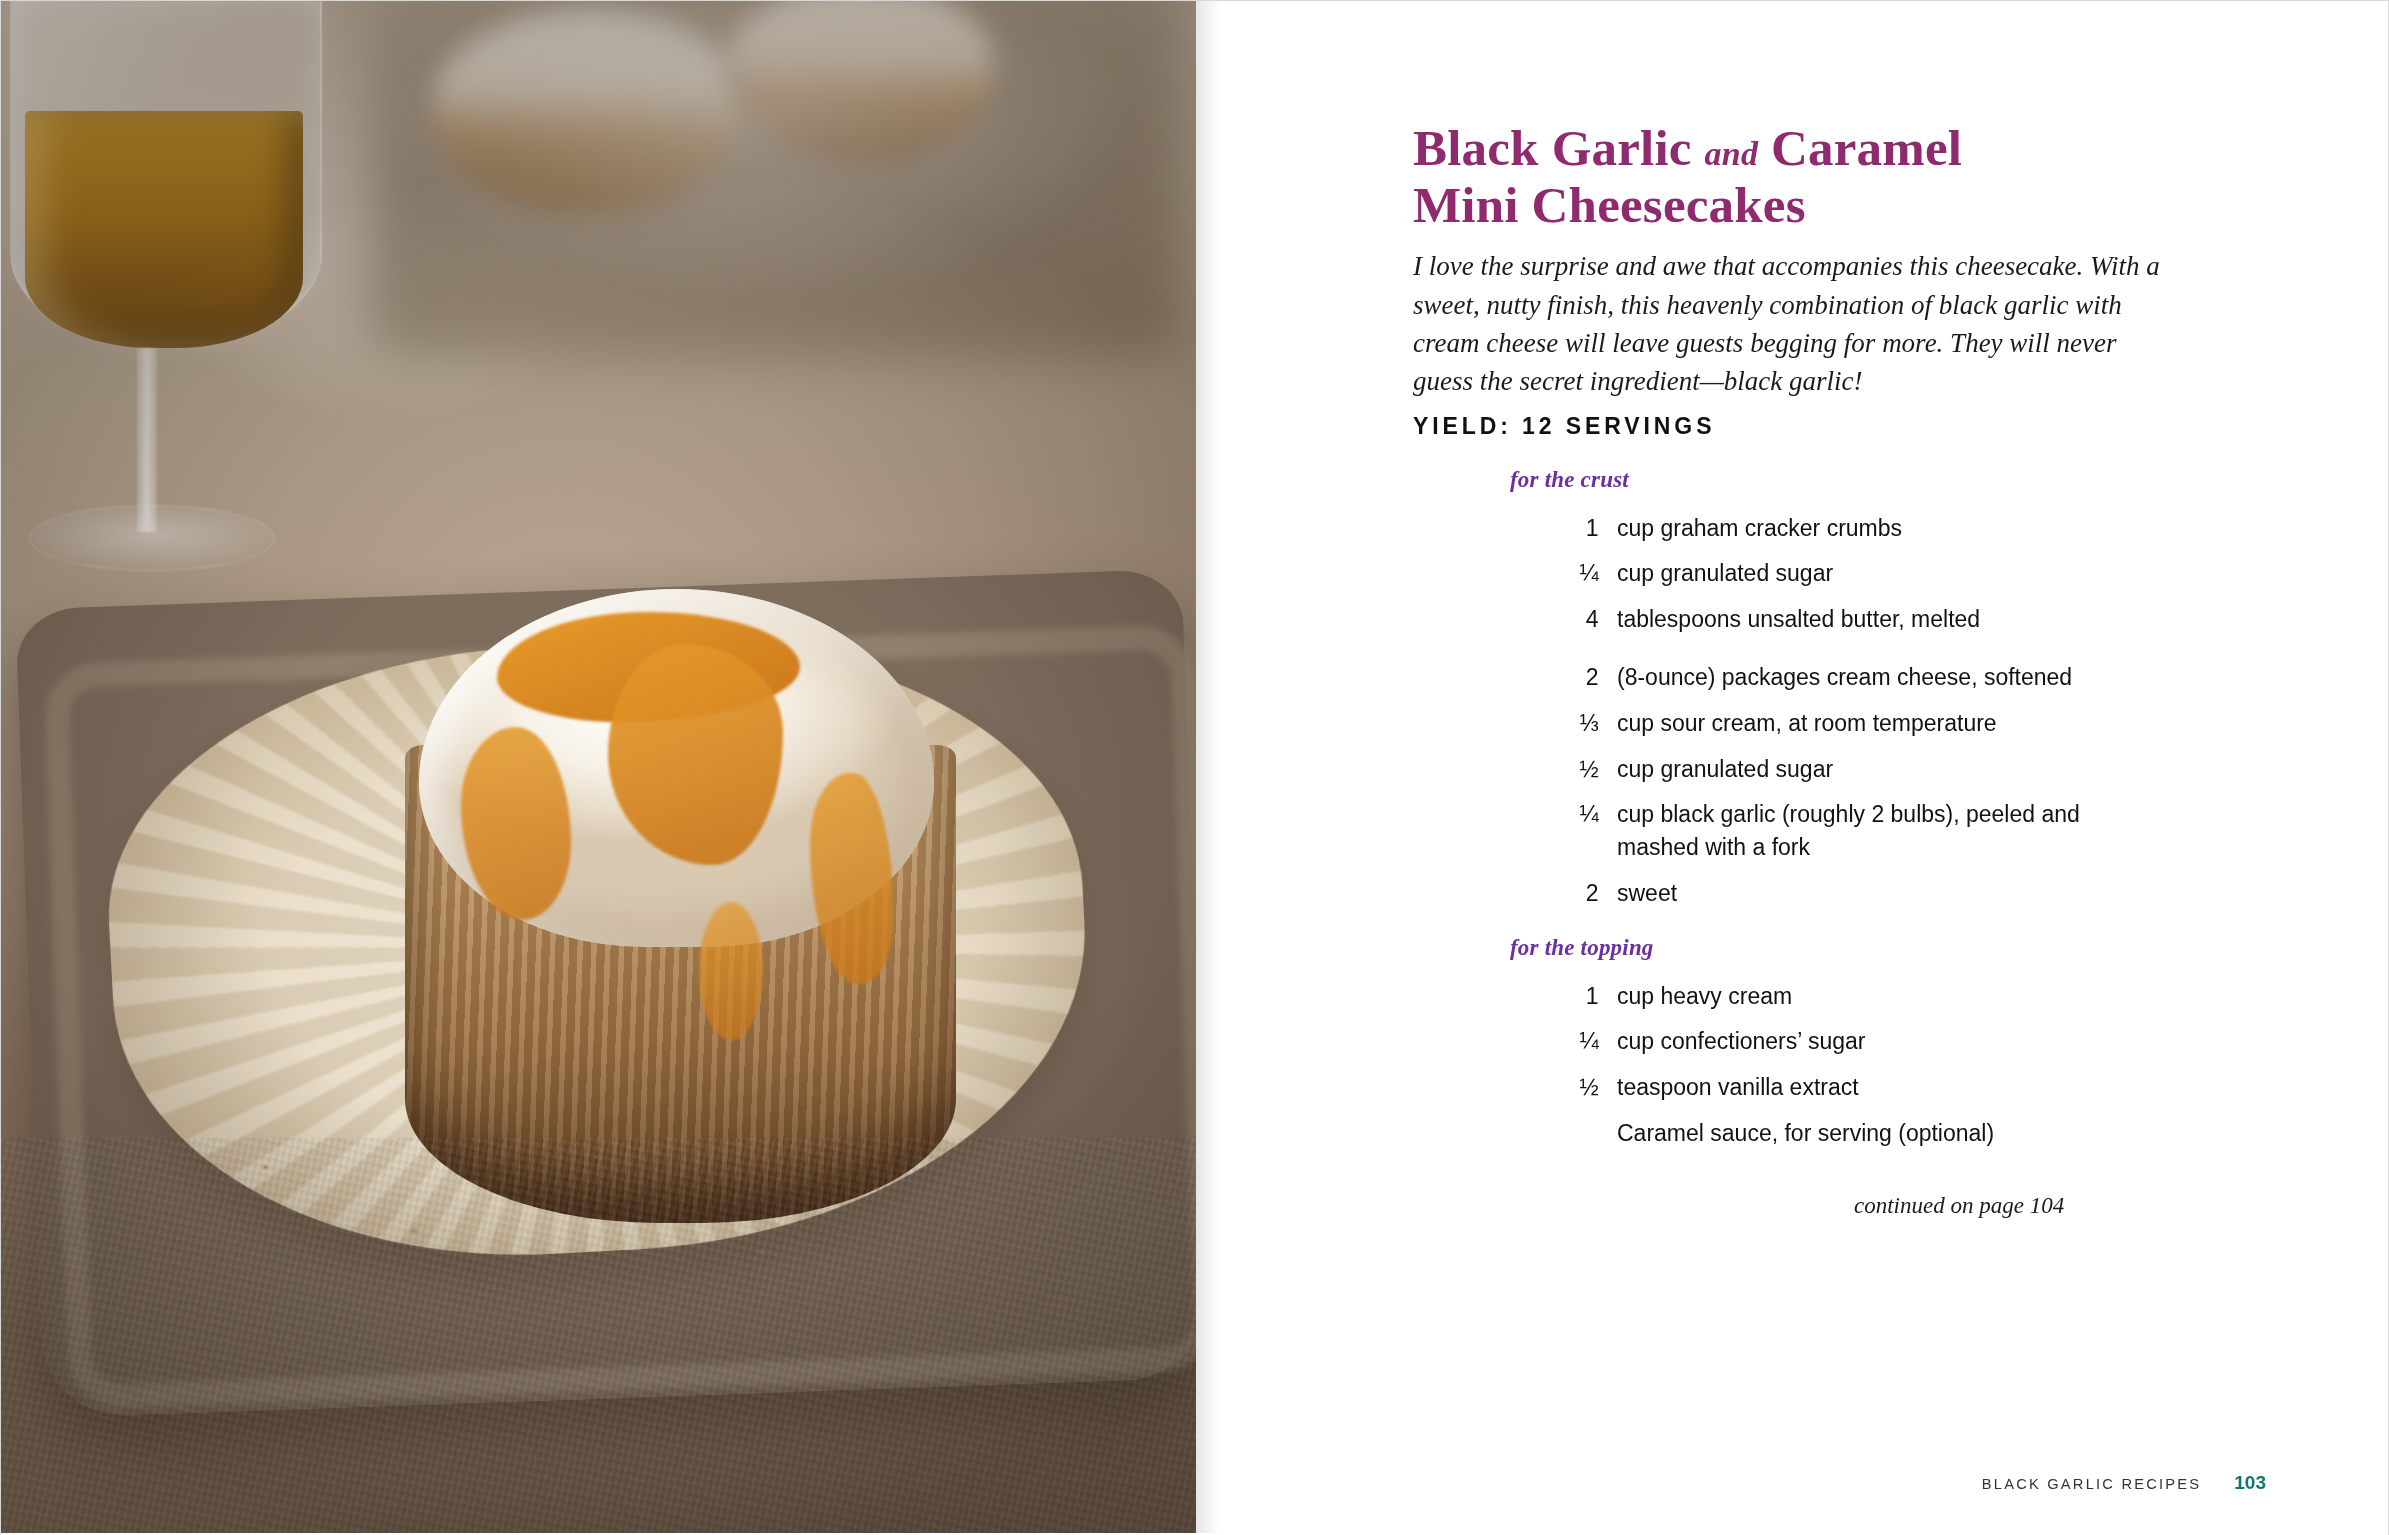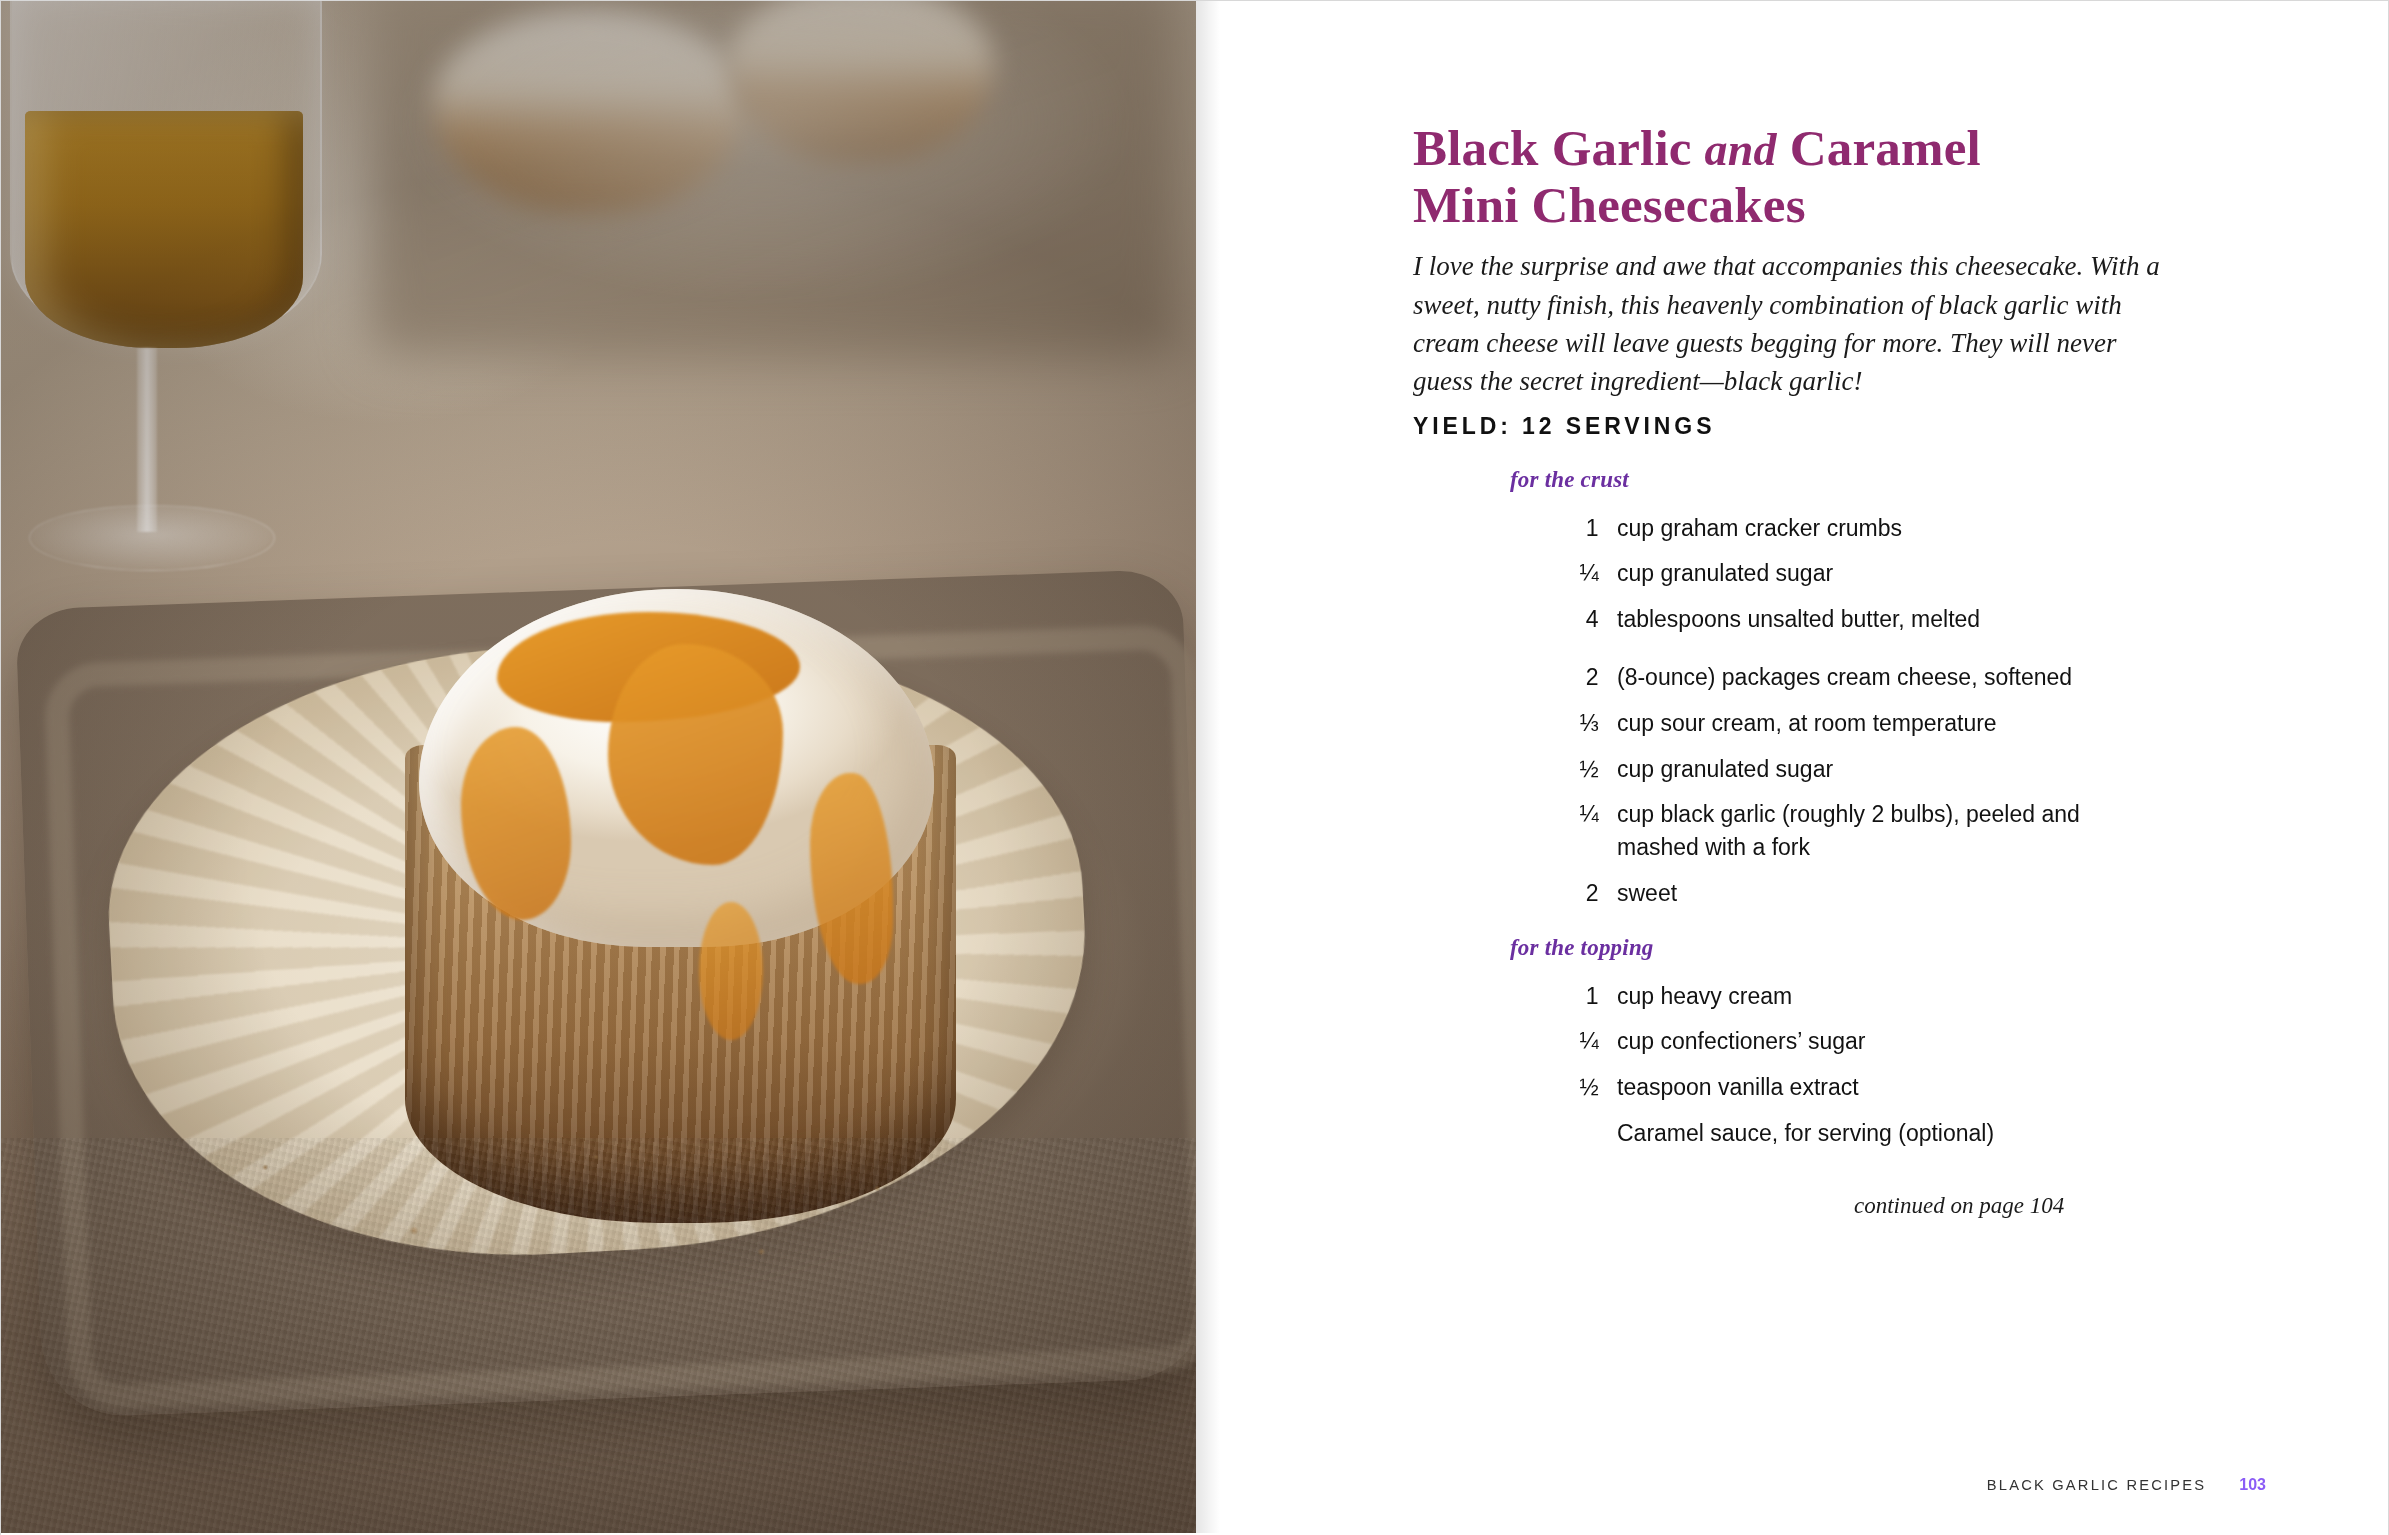--- a/index.html
+++ b/index.html
@@ -243,21 +243,21 @@
     color: #8f2a6f;
     font-size: 51px;
     line-height: 1.12;
     font-weight: 700;
     letter-spacing: 0.2px;
     margin: 0 0 13px 0;
   }
   .recipe-title .and {
     font-style: italic;
     font-weight: 700;
-    font-size: 46px;
+    font-size: 34px;
   }
 
   .recipe-intro {
     font-family: "Liberation Serif", serif;
     font-style: italic;
     font-size: 27px;
     line-height: 1.42;
     color: #1b1b1b;
     margin: 0 0 12px 0;
     width: 754px;
@@ -331,23 +331,23 @@
     text-align: center;
   }
   .footer-label {
     font-family: "Liberation Sans", sans-serif;
     font-size: 14.7px;
     letter-spacing: 2.2px;
     color: #333333;
   }
   .folio {
     font-family: "Liberation Sans", sans-serif;
-    font-size: 16px;
+    font-size: 19px;
     font-weight: 700;
-    color: #8b5cf6;
+    color: #0f766e;
   }
 </style>
 </head>
 <body>
 
 <div class="spread">
 
   <div class="photo-page">
     <div class="photo">
       <div class="bg-tray"></div>

